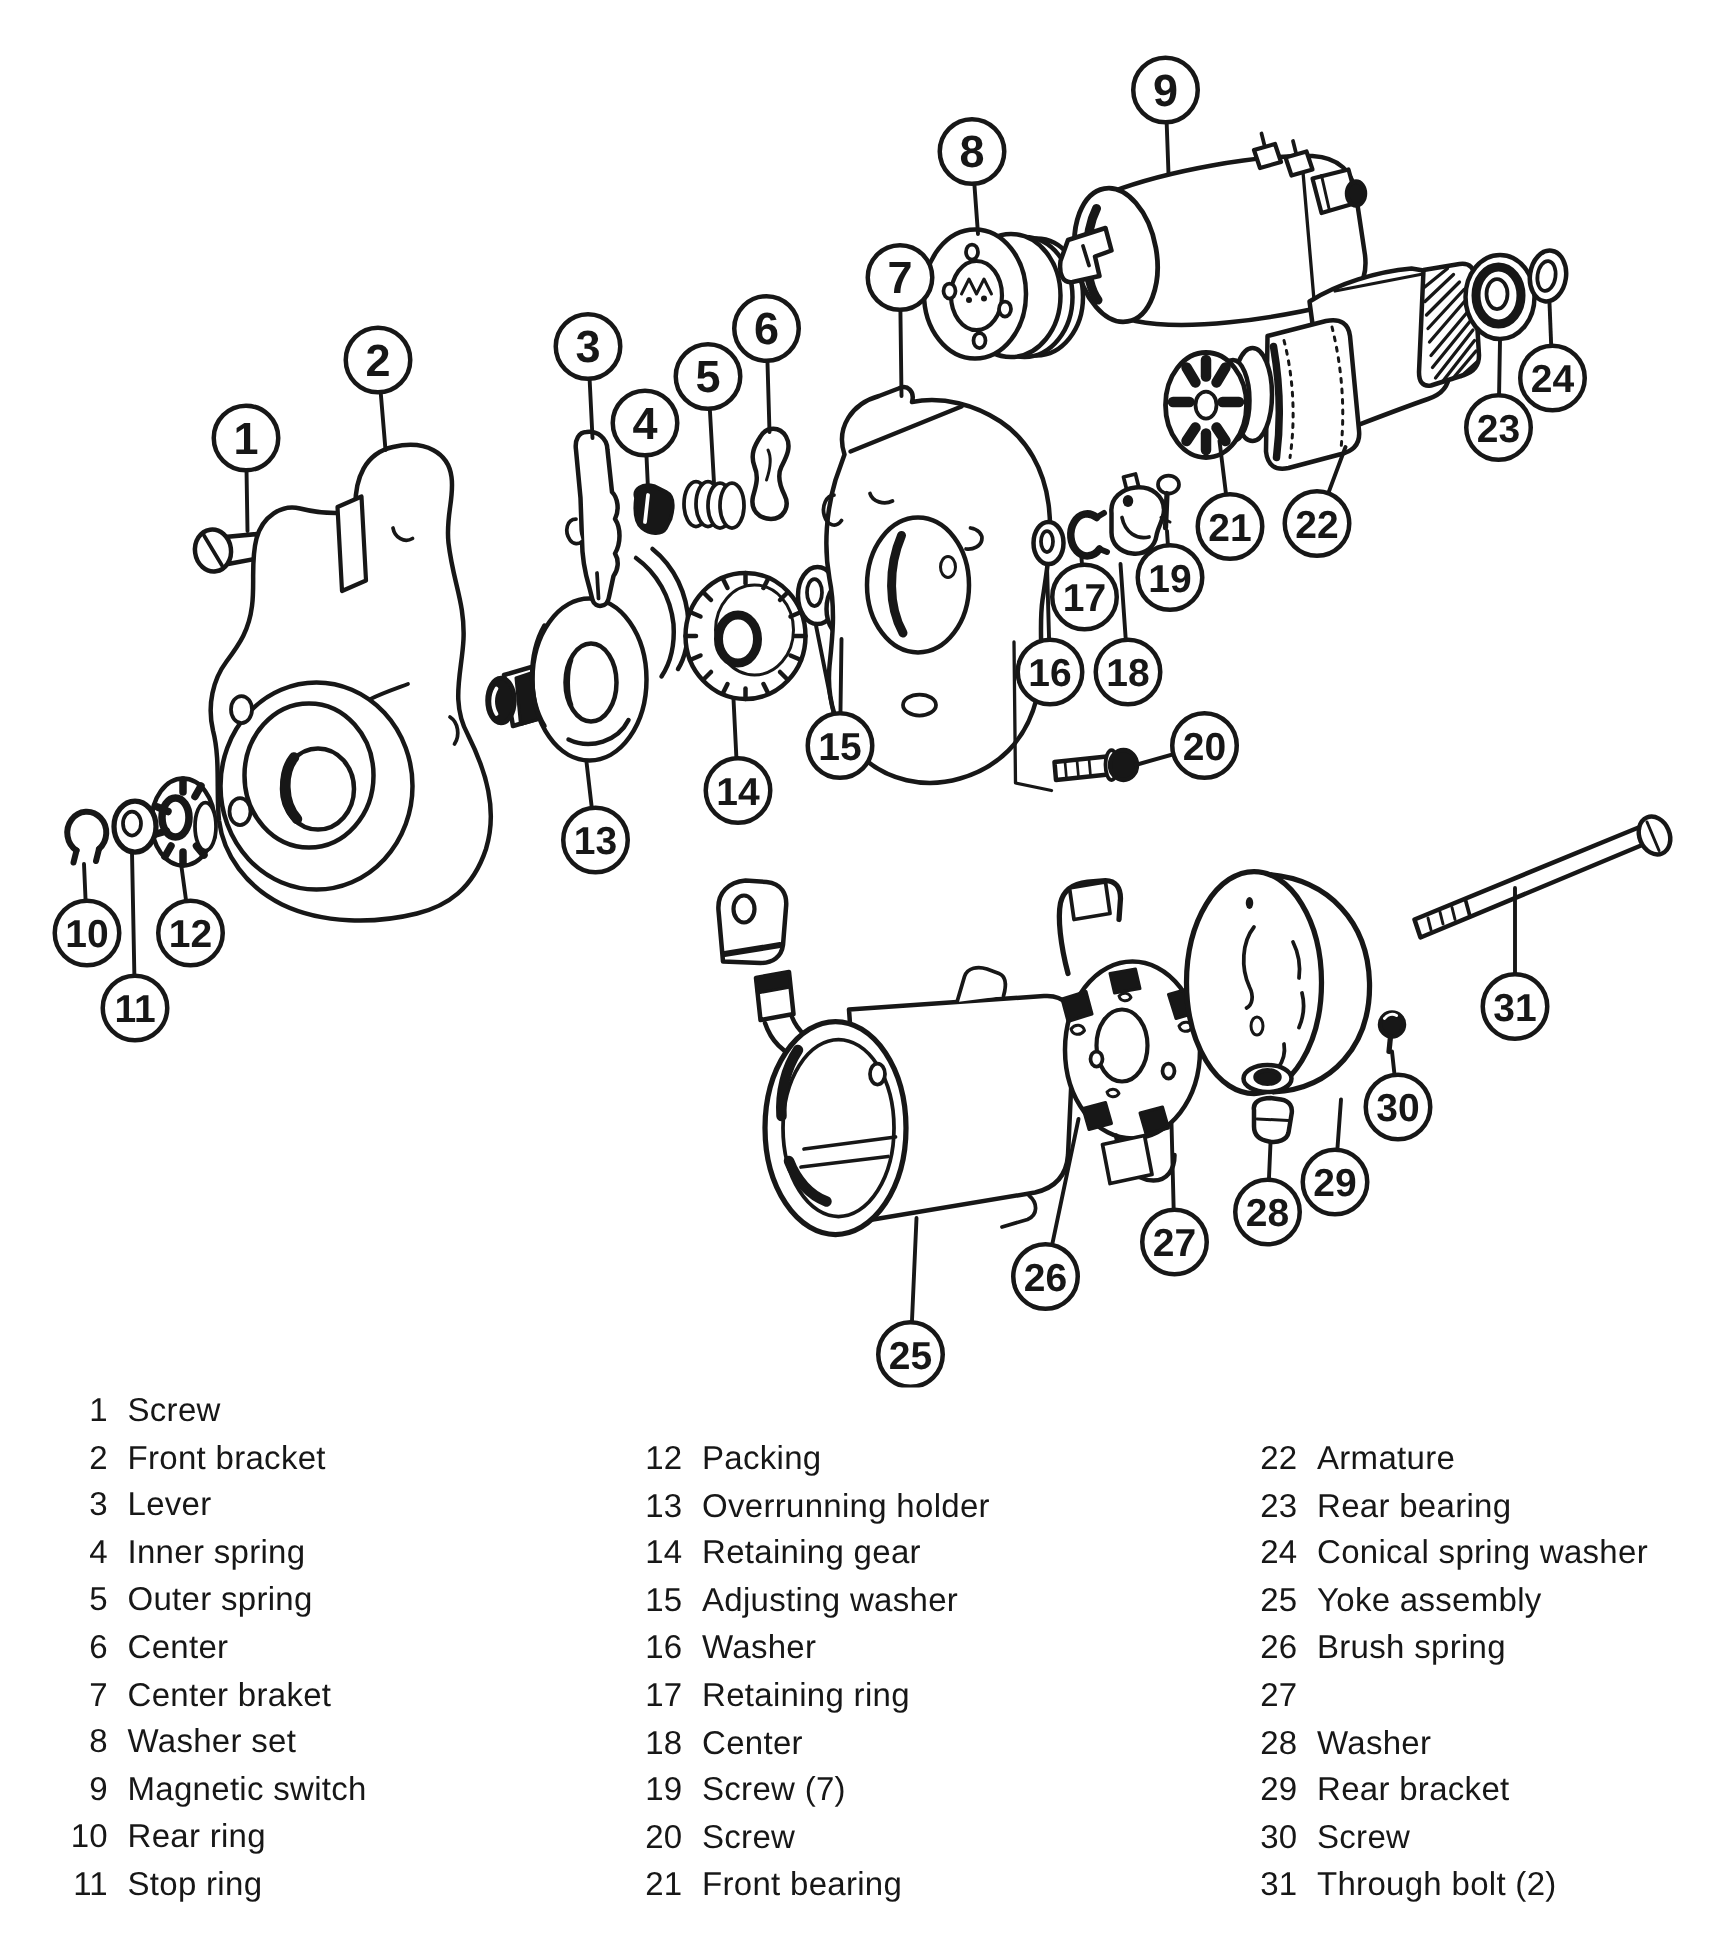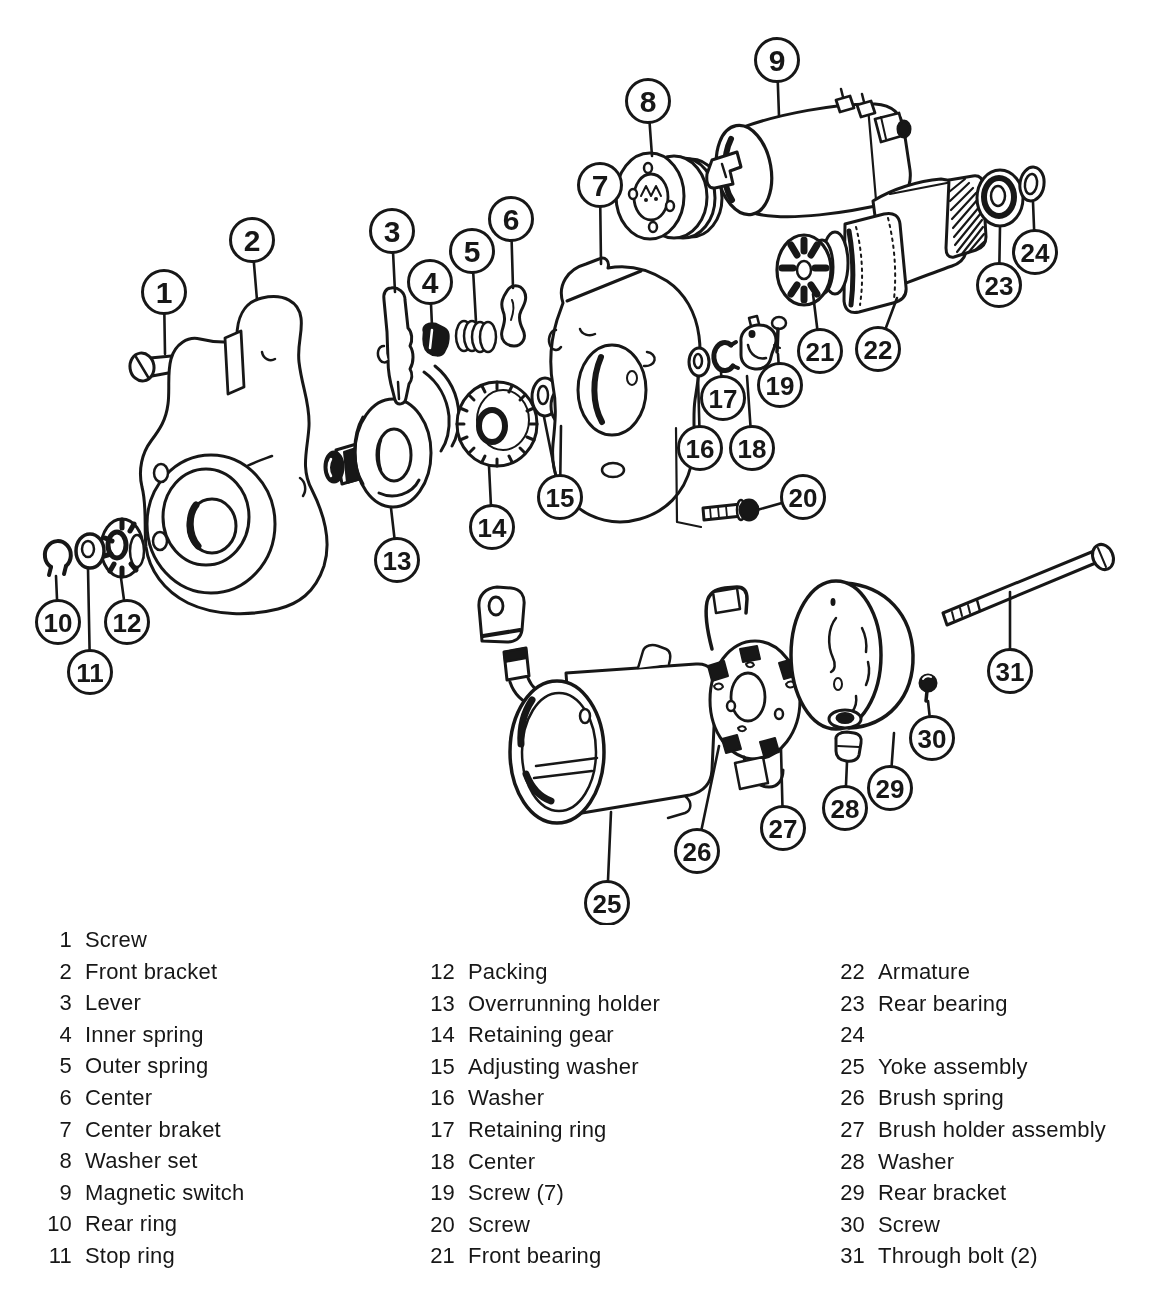--- a/index.html
+++ b/index.html
@@ -615,32 +615,32 @@
       <div class="lrow">
         <span class="lnum">22</span>
         <span class="llab">Armature</span>
       </div>
       <div class="lrow">
         <span class="lnum">23</span>
         <span class="llab">Rear bearing</span>
       </div>
       <div class="lrow">
         <span class="lnum">24</span>
+        <span class="llab">Conical spring washer</span>
       </div>
       <div class="lrow">
         <span class="lnum">25</span>
         <span class="llab">Yoke assembly</span>
       </div>
       <div class="lrow">
         <span class="lnum">26</span>
         <span class="llab">Brush spring</span>
       </div>
       <div class="lrow">
         <span class="lnum">27</span>
-        <span class="llab">Brush holder assembly</span>
       </div>
       <div class="lrow">
         <span class="lnum">28</span>
         <span class="llab">Washer</span>
       </div>
       <div class="lrow">
         <span class="lnum">29</span>
         <span class="llab">Rear bracket</span>
       </div>
       <div class="lrow">

